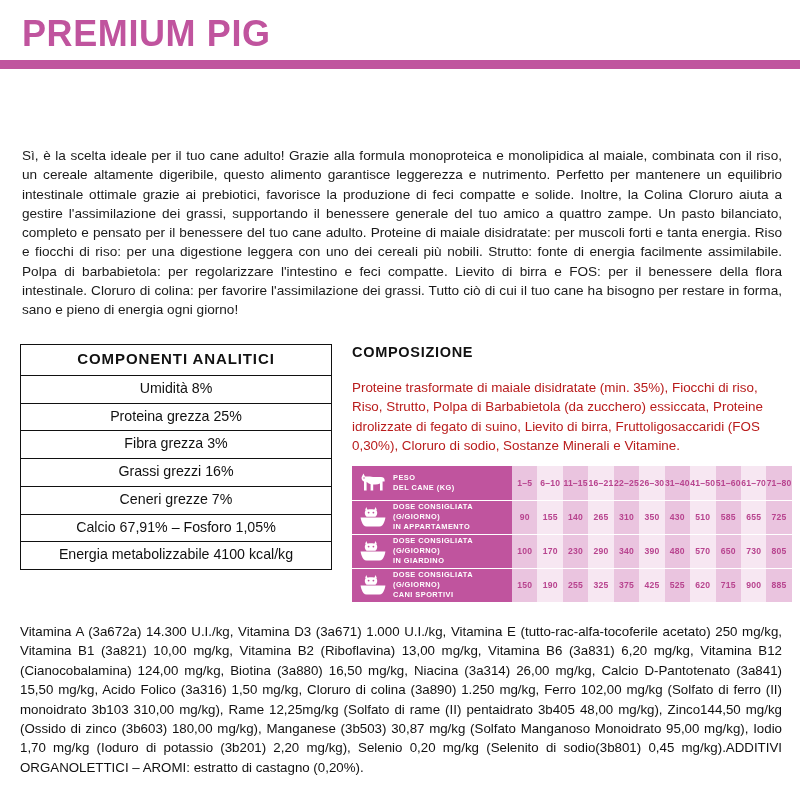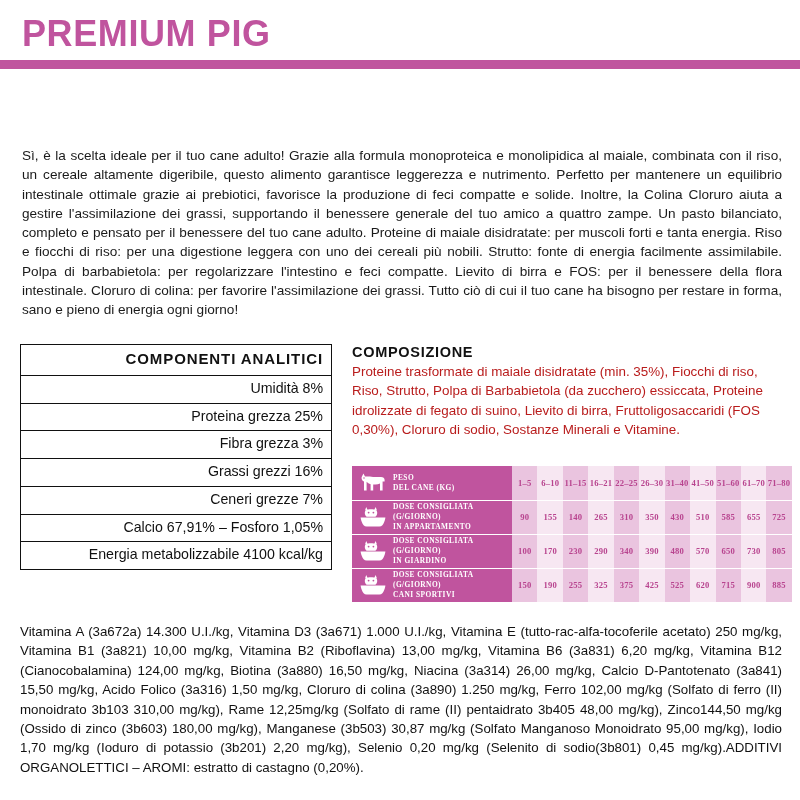--- a/index.html
+++ b/index.html
@@ -70,21 +70,21 @@
     border: 1.6px solid #111;
     border-collapse: collapse;
   }
   .comp-table table {
     width: 100%;
     border-collapse: collapse;
   }
   .comp-table th, .comp-table td {
     border-top: 1.4px solid #111;
     padding: 4px 8px 5px 8px;
-    text-align: right;
+    text-align: center;
     font-size: 14.2px;
     color: #111;
     font-weight: normal;
     line-height: 1.25;
     height: 25px;
   }
   .comp-table tr:first-child th { border-top: none; }
   .comp-table th.hdr {
     font-weight: bold;
     font-size: 15px;
@@ -98,37 +98,36 @@
     position: absolute;
     left: 352px;
     top: 344px;
     width: 436px;
   }
   .compo-title {
     font-size: 14.5px;
     font-weight: bold;
     letter-spacing: 0.7px;
     color: #111;
-    margin-bottom: 2px;
+    margin-bottom: 18px;
   }
   .compo-body {
     font-size: 13.4px;
     line-height: 1.45;
     color: #b91c1c;
   }
 
   
   .feed-table {
     position: absolute;
     left: 352px;
     top: 466px;
     width: 400px;
     border-collapse: collapse;
     table-layout: fixed;
-    font-family: Liberation Serif, serif;
   }
   .feed-table td {
     padding: 0;
     vertical-align: middle;
   }
   .feed-label {
     background: #C0549E;
     color: #ffffff;
     width: 160px;
     height: 34px;

